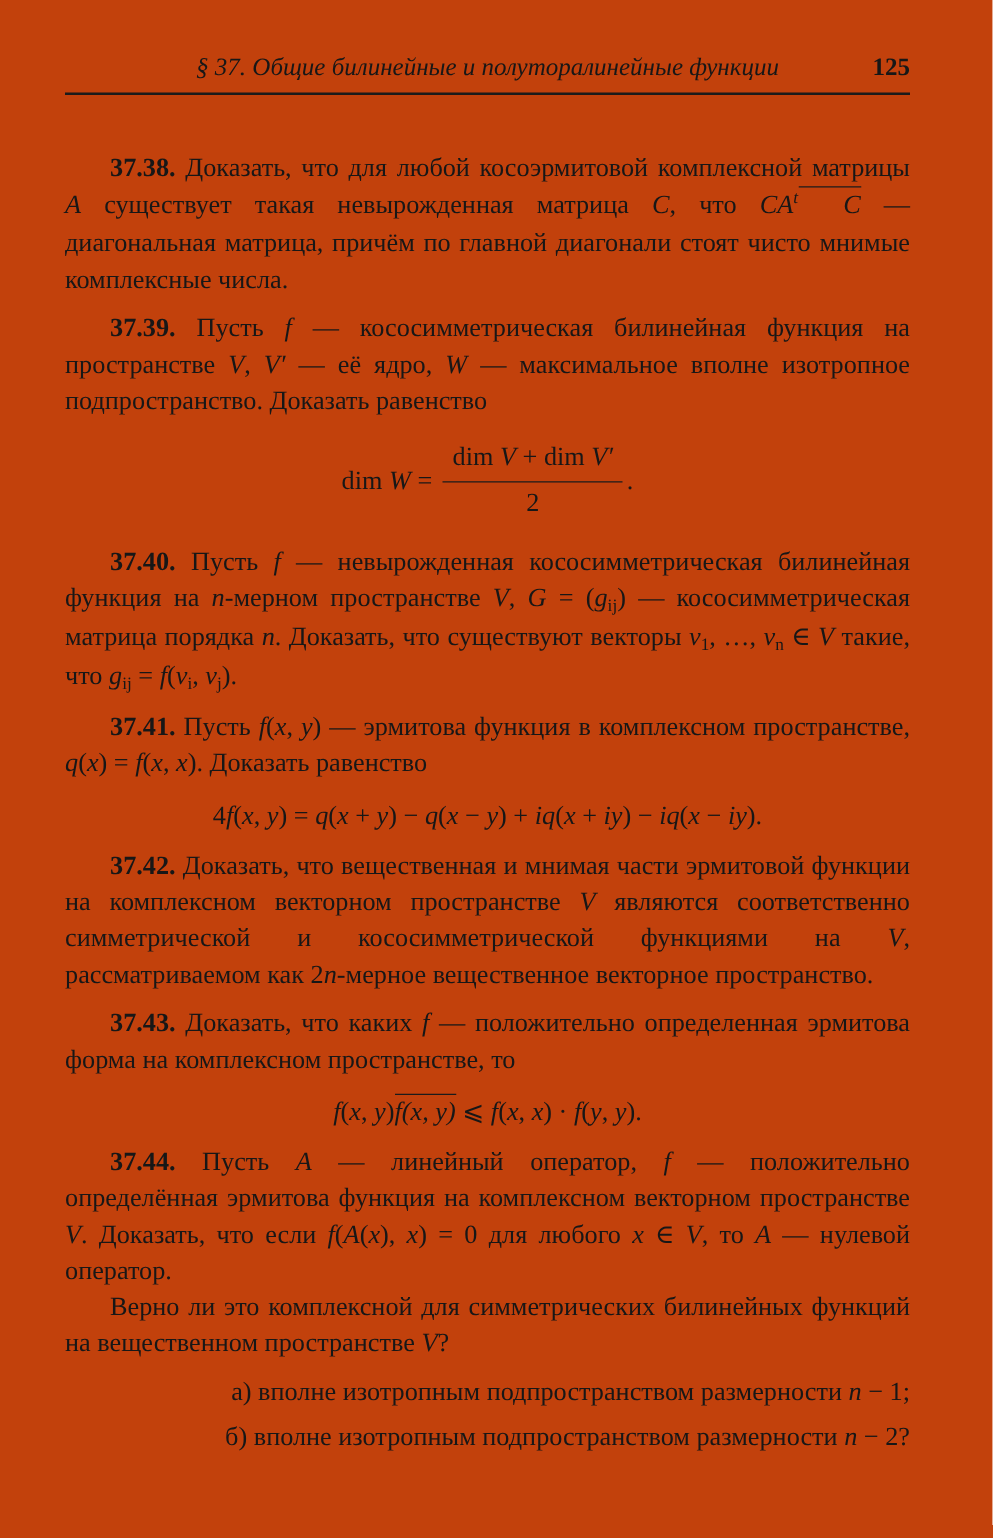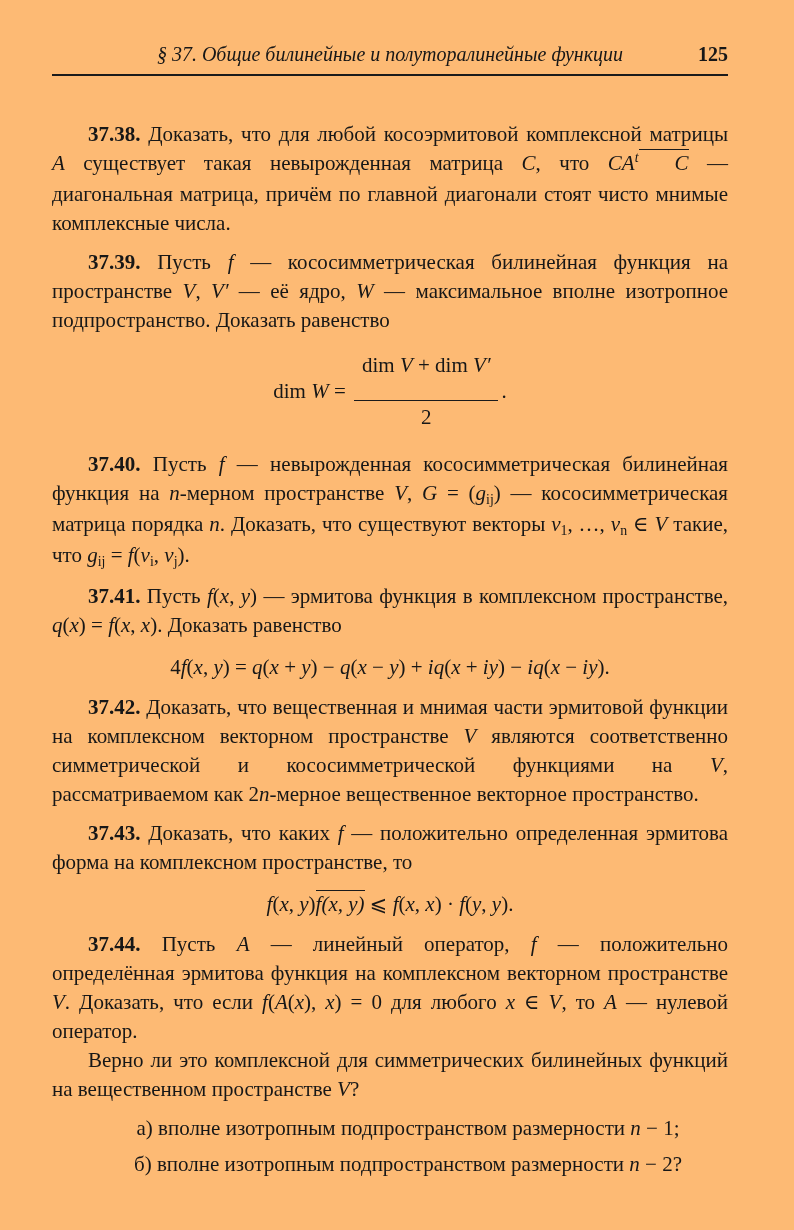--- a/index.html
+++ b/index.html
@@ -5,21 +5,21 @@
   html, body {
     margin: 0; padding: 0;
     background: #ffffff;
     font-family: "Liberation Serif", "DejaVu Serif", serif;
     color: #171717;
   }
   .page {
     position: relative;
     width: 794px;
     height: 1230px;
-    background: #fdba74;
+    background: #c2410c;
     overflow: hidden;
     box-sizing: border-box;
     padding: 42px 66px 0 52px; 
   }
   
   .page-header { position: relative; }
   .header-row {
     position: relative;
     text-align: center;
     font-style: italic;
@@ -44,21 +44,21 @@
   .problem { margin-top: 10px; }
   .problem:first-child { margin-top: 0; }
   .para {
     margin: 0;
     font-size: 21px;
     line-height: 29px;
     text-align: justify;
     text-indent: 36px;
   }
   .para.item {
-    text-align: center;
+    text-align: right;
     margin-top: 7px;
   }
   .formula {
     margin: 13px 0 11px;
     text-align: center;
     font-size: 21px;
     line-height: 29px;
     text-indent: 0;
   }
   .formula.tall { margin: 18px 0 16px; }
@@ -66,21 +66,21 @@
   .frac {
     display: inline-block;
     vertical-align: middle;
     text-align: center;
     margin: 0 3px;
     position: relative;
     top: -2px;
   }
   .frac .num {
     display: block;
-    padding: 0 8px 20px;
+    padding: 0 8px 5px;
     border-bottom: 1.6px solid #1b1b1b;
   }
   .frac .den { display: block; padding-top: 2px; }
   
   .run-r  { font-style: normal; }
   .run-b  { font-weight: bold; }
   .run-i  { font-style: italic; }
   .run-cal{ font-style: italic; }
   .run-sup{
     font-style: italic; font-size: 66%;

